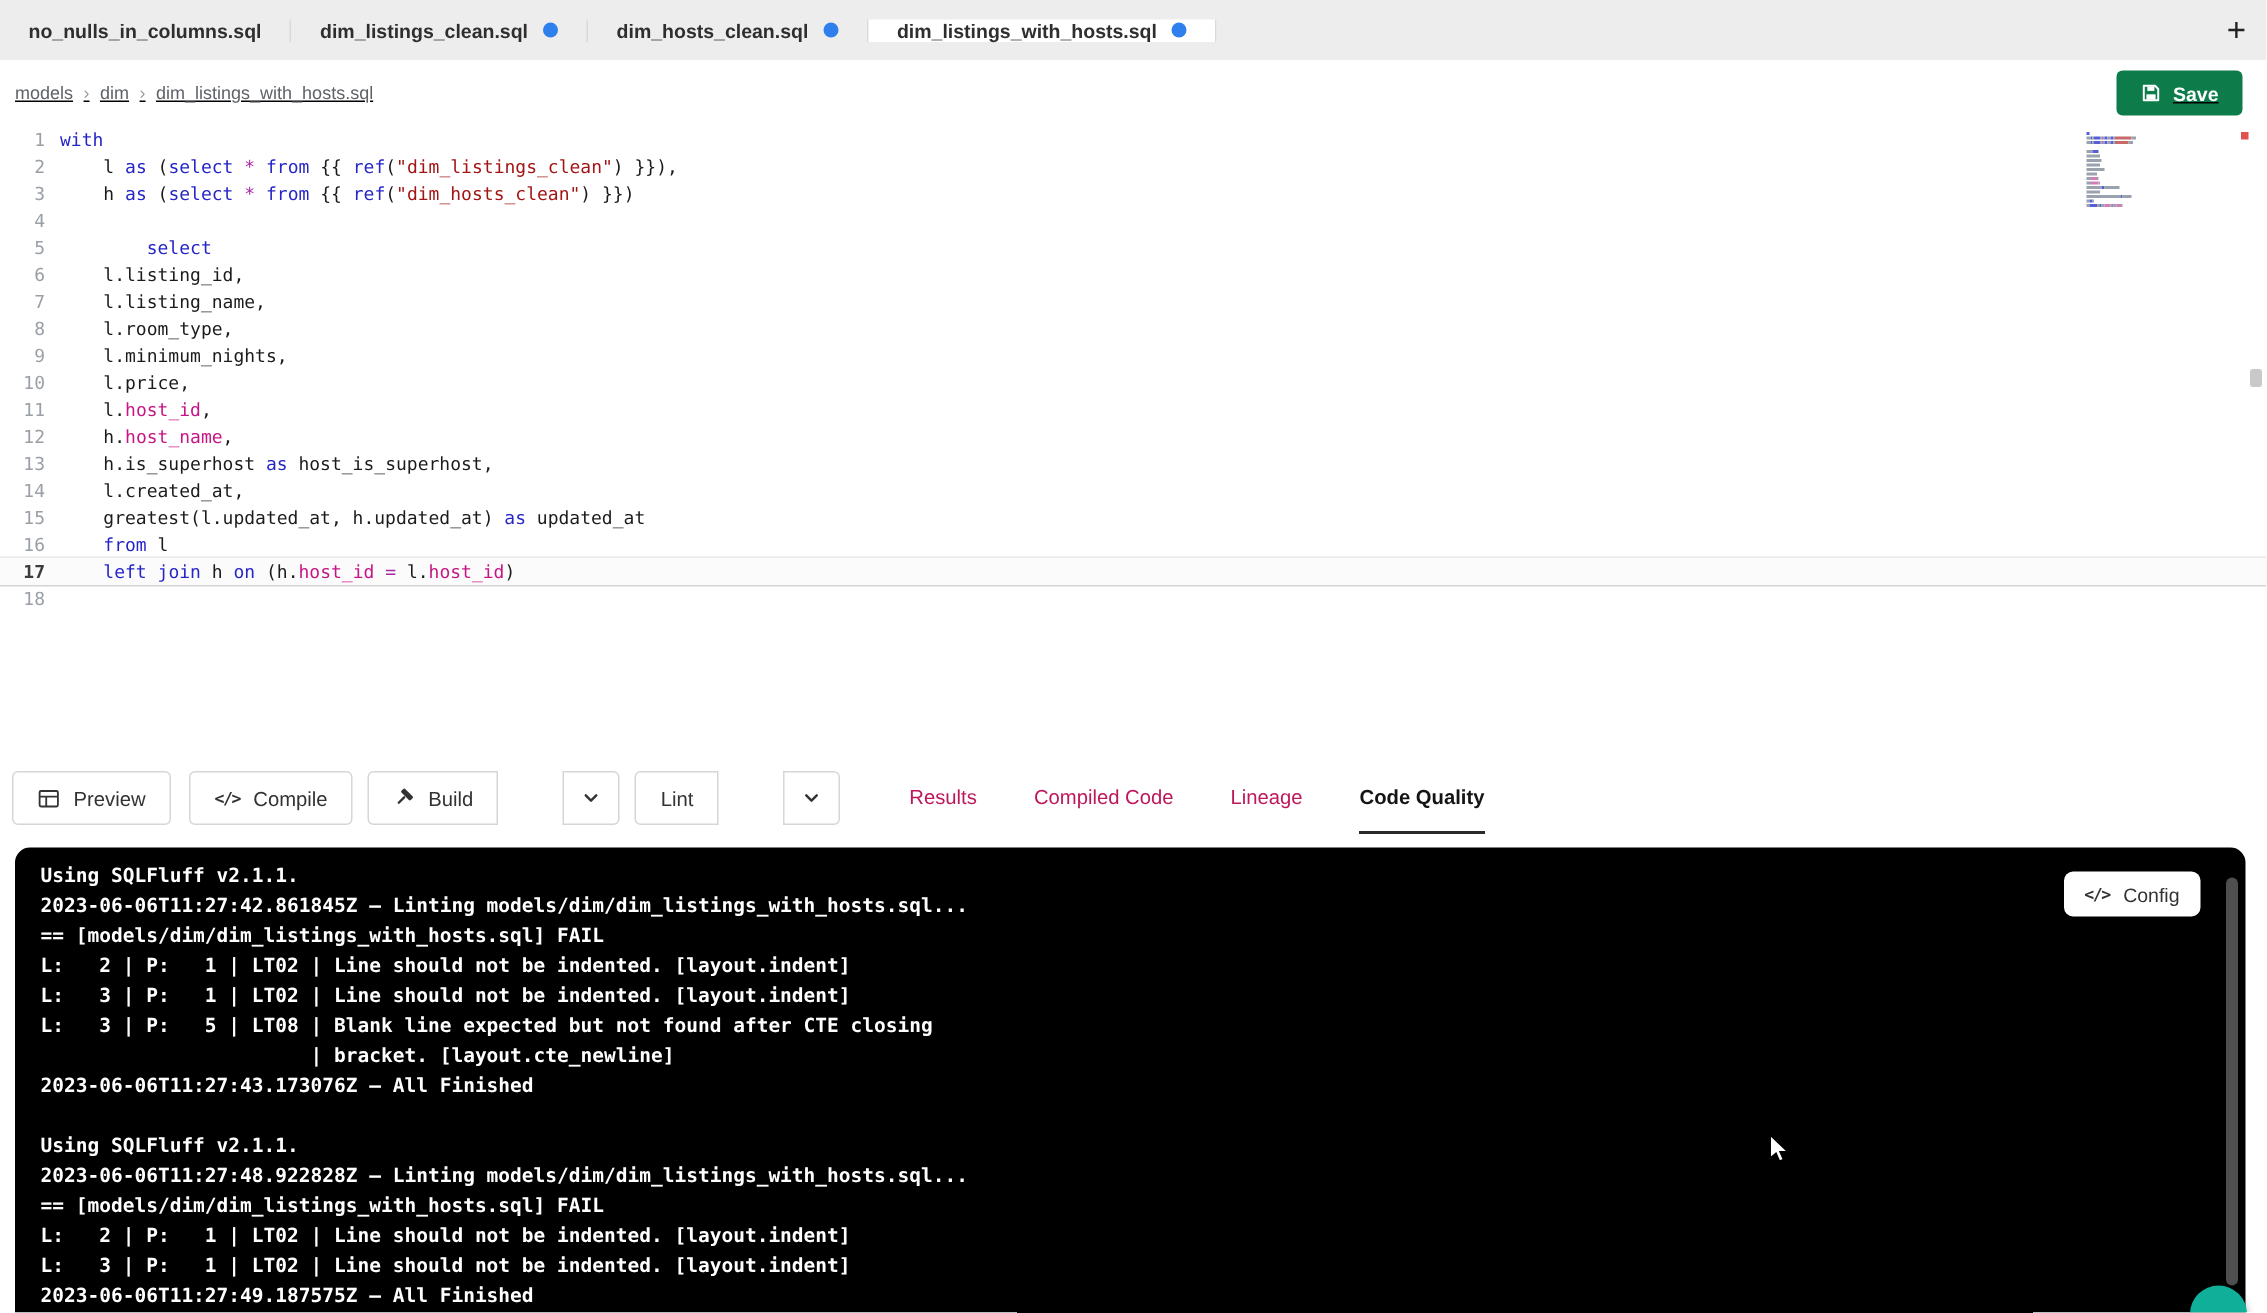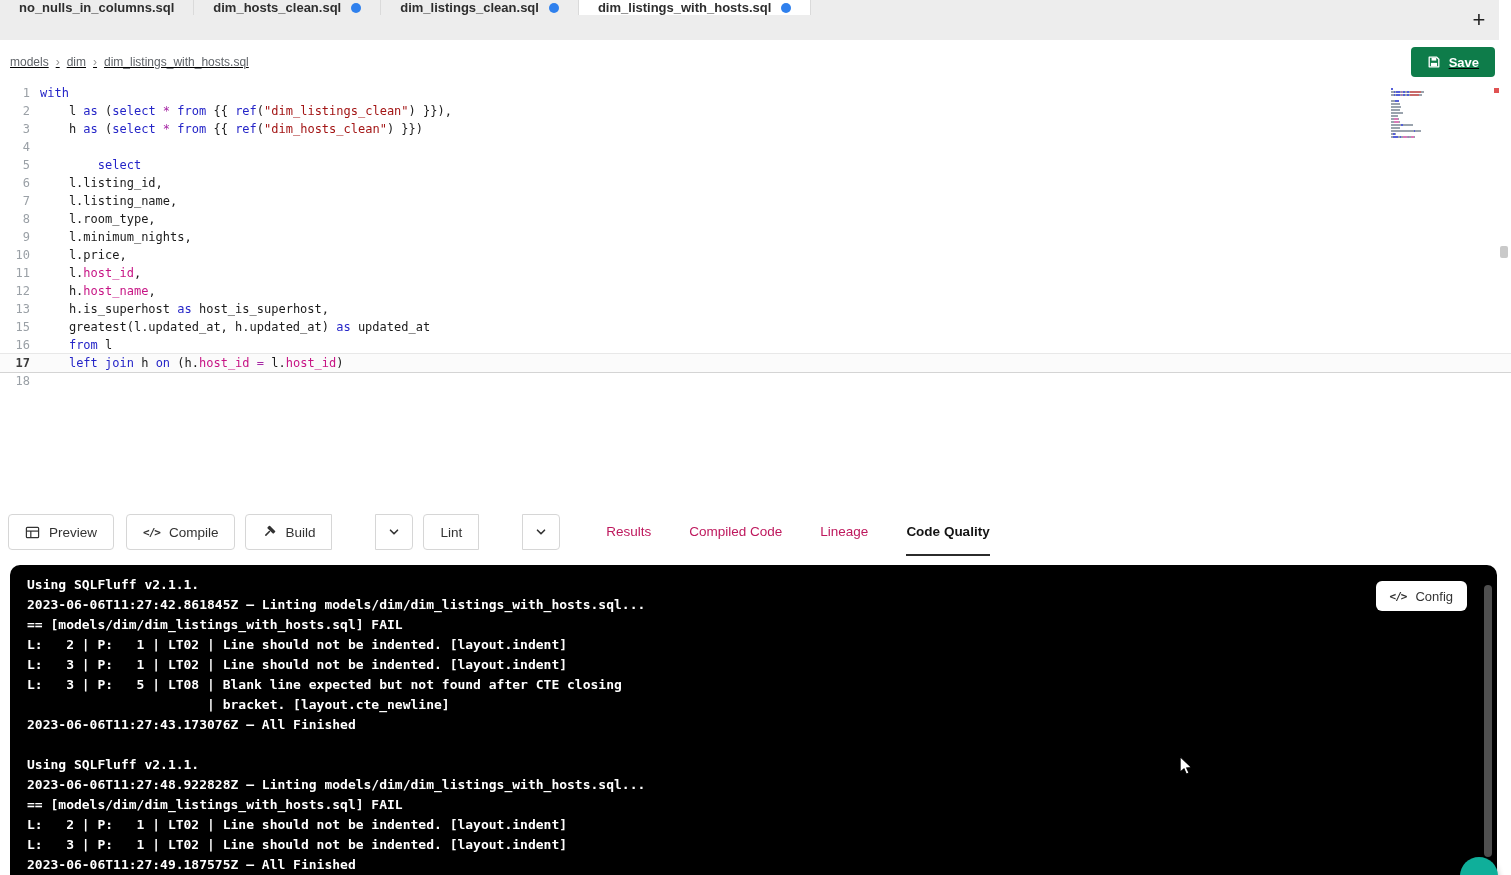--- a/index.html
+++ b/index.html
@@ -2,21 +2,21 @@
 <html style="--kw: #2525c8; --str: #a31515; --op: #a626a4; --var: #c71585; --blue: #2f80ed; --green: #0e7c4a; --term: #000000; --teal: #0faf9a;"><head>
 <meta charset="utf-8">
 <style>
   * { margin:0; padding:0; box-sizing:border-box; }
   html,body { width:1511px; height:875px; background:#fff; }
   body { font-family:"Liberation Sans", sans-serif; }
 
   .app { position:relative; width:1511px; height:875px; overflow:hidden; background:#fff; }
 
   
-  .tabbar { position:absolute; top:0; left:0; right:12px; height:40px; background:#ededed; display:flex; align-items:flex-start; }
+  .tabbar { position:absolute; top:0; left:0; right:0; height:40px; background:#ededed; display:flex; align-items:center; }
   .tabs { display:flex; align-items:stretch; }
   .tab { display:flex; align-items:center; gap:10px; padding:0 19px; font-size:13px; font-weight:600; color:#2e2e2e; border-right:1px solid #dadada; background:#ededed; white-space:nowrap; cursor:default; }
   .tab.active { background:#fff; }
   .dot { width:10px; height:10px; border-radius:50%; background:var(--blue,#2f80ed); flex:none; }
   .newtab { margin-left:auto; width:40px; height:40px; border:none; background:transparent; font-size:22px; font-weight:400; color:#222; line-height:38px; cursor:pointer; }
 
   
   .crumbbar { position:absolute; top:40px; left:0; right:0; height:44px; background:#fff; display:flex; align-items:center; padding:0 16px 0 10px;text-decoration:underline; }
   .breadcrumb { display:flex; align-items:center; gap:7px; font-size:12px; color:#5f6368; }
   .crumb { cursor:pointer; }
@@ -74,25 +74,25 @@
 <body>
 
 <div class="app">
 
   <div class="tabbar">
     <div class="tabs" id="tabs">
         <div class="tab">
           <span class="tab-label">no_nulls_in_columns.sql</span>
         </div>
         <div class="tab">
+          <span class="tab-label">dim_listings_clean.sql</span>
+          <span class="dot"></span>
+        </div>
+        <div class="tab">
           <span class="tab-label">dim_hosts_clean.sql</span>
-          <span class="dot"></span>
-        </div>
-        <div class="tab">
-          <span class="tab-label">dim_listings_clean.sql</span>
           <span class="dot"></span>
         </div>
         <div class="tab active">
           <span class="tab-label">dim_listings_with_hosts.sql</span>
           <span class="dot"></span>
         </div>
       </div>
     <button class="newtab">+</button>
   </div>
 
@@ -162,20 +162,24 @@
           <span class="ln">11</span>
           <span class="code"><span class="tk-p">    l.</span><span class="tk-v">host_id</span><span class="tk-p">,</span></span>
         </div>
         <div class="cl">
           <span class="ln">12</span>
           <span class="code"><span class="tk-p">    h.</span><span class="tk-v">host_name</span><span class="tk-p">,</span></span>
         </div>
         <div class="cl">
           <span class="ln">13</span>
           <span class="code"><span class="tk-p">    h.is_superhost </span><span class="tk-k">as</span><span class="tk-p"> host_is_superhost,</span></span>
+        </div>
+        <div class="cl">
+          <span class="ln">14</span>
+          <span class="code"><span class="tk-p">    l.created_at,</span></span>
         </div>
         <div class="cl">
           <span class="ln">15</span>
           <span class="code"><span class="tk-p">    greatest(l.updated_at, h.updated_at) </span><span class="tk-k">as</span><span class="tk-p"> updated_at</span></span>
         </div>
         <div class="cl">
           <span class="ln">16</span>
           <span class="code"><span class="tk-p">    </span><span class="tk-k">from</span><span class="tk-p"> l</span></span>
         </div>
         <div class="cl active">

